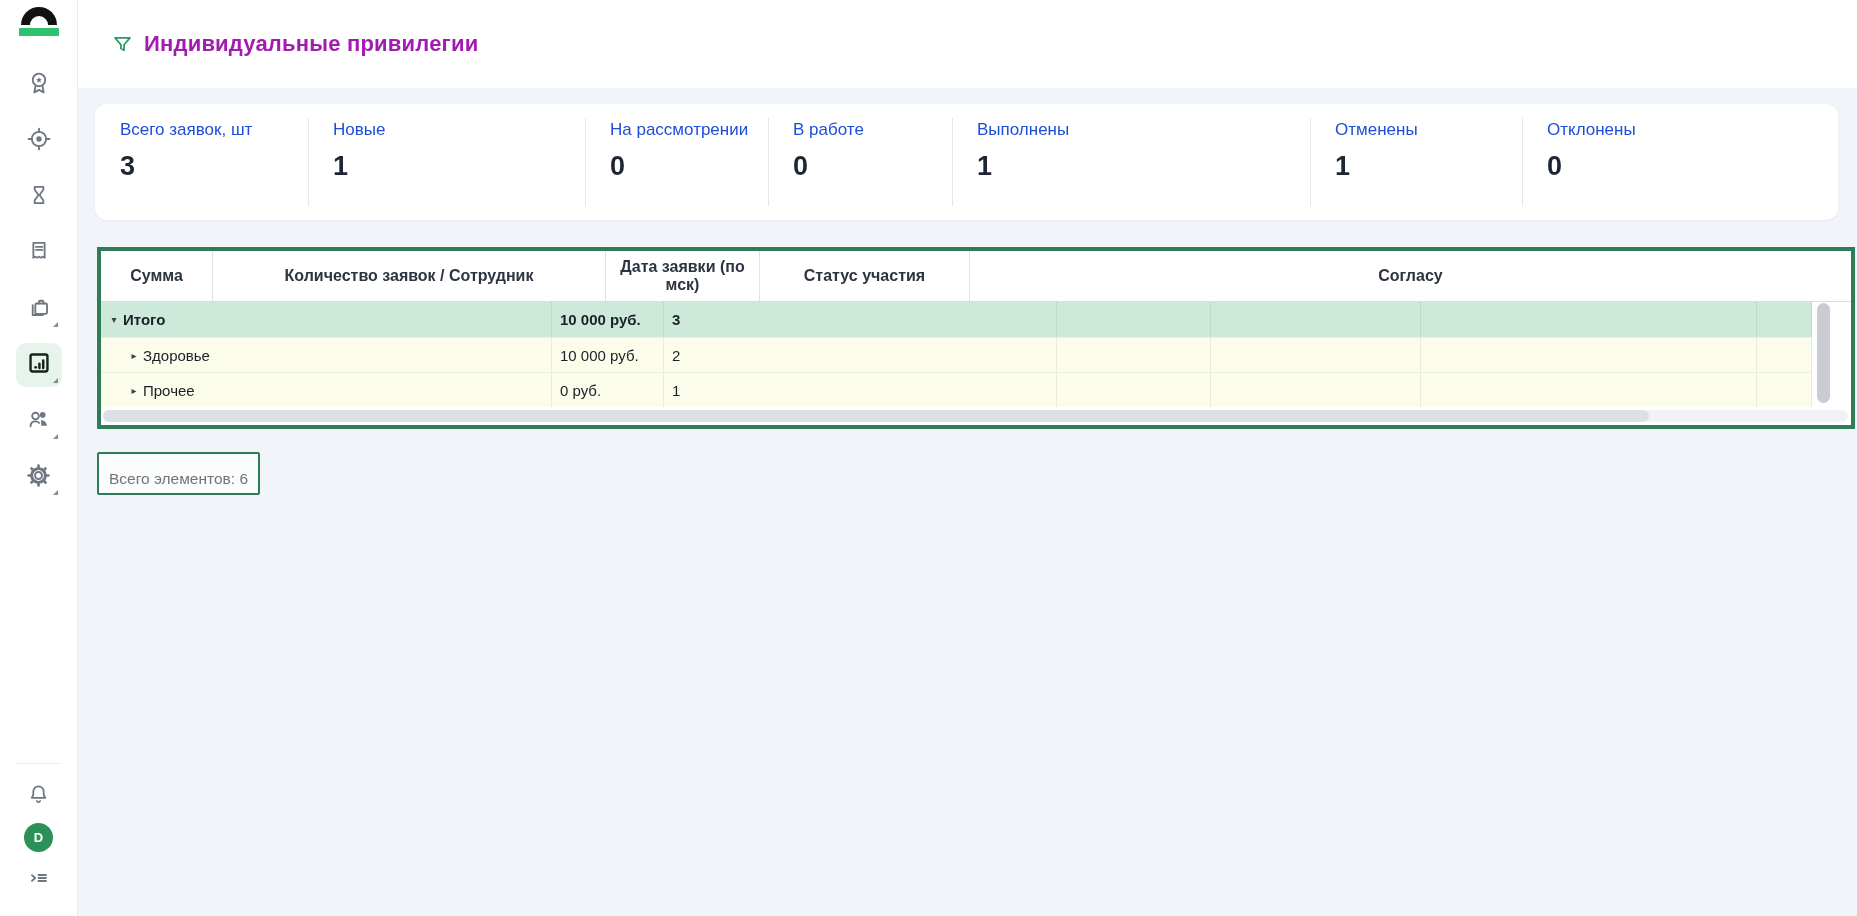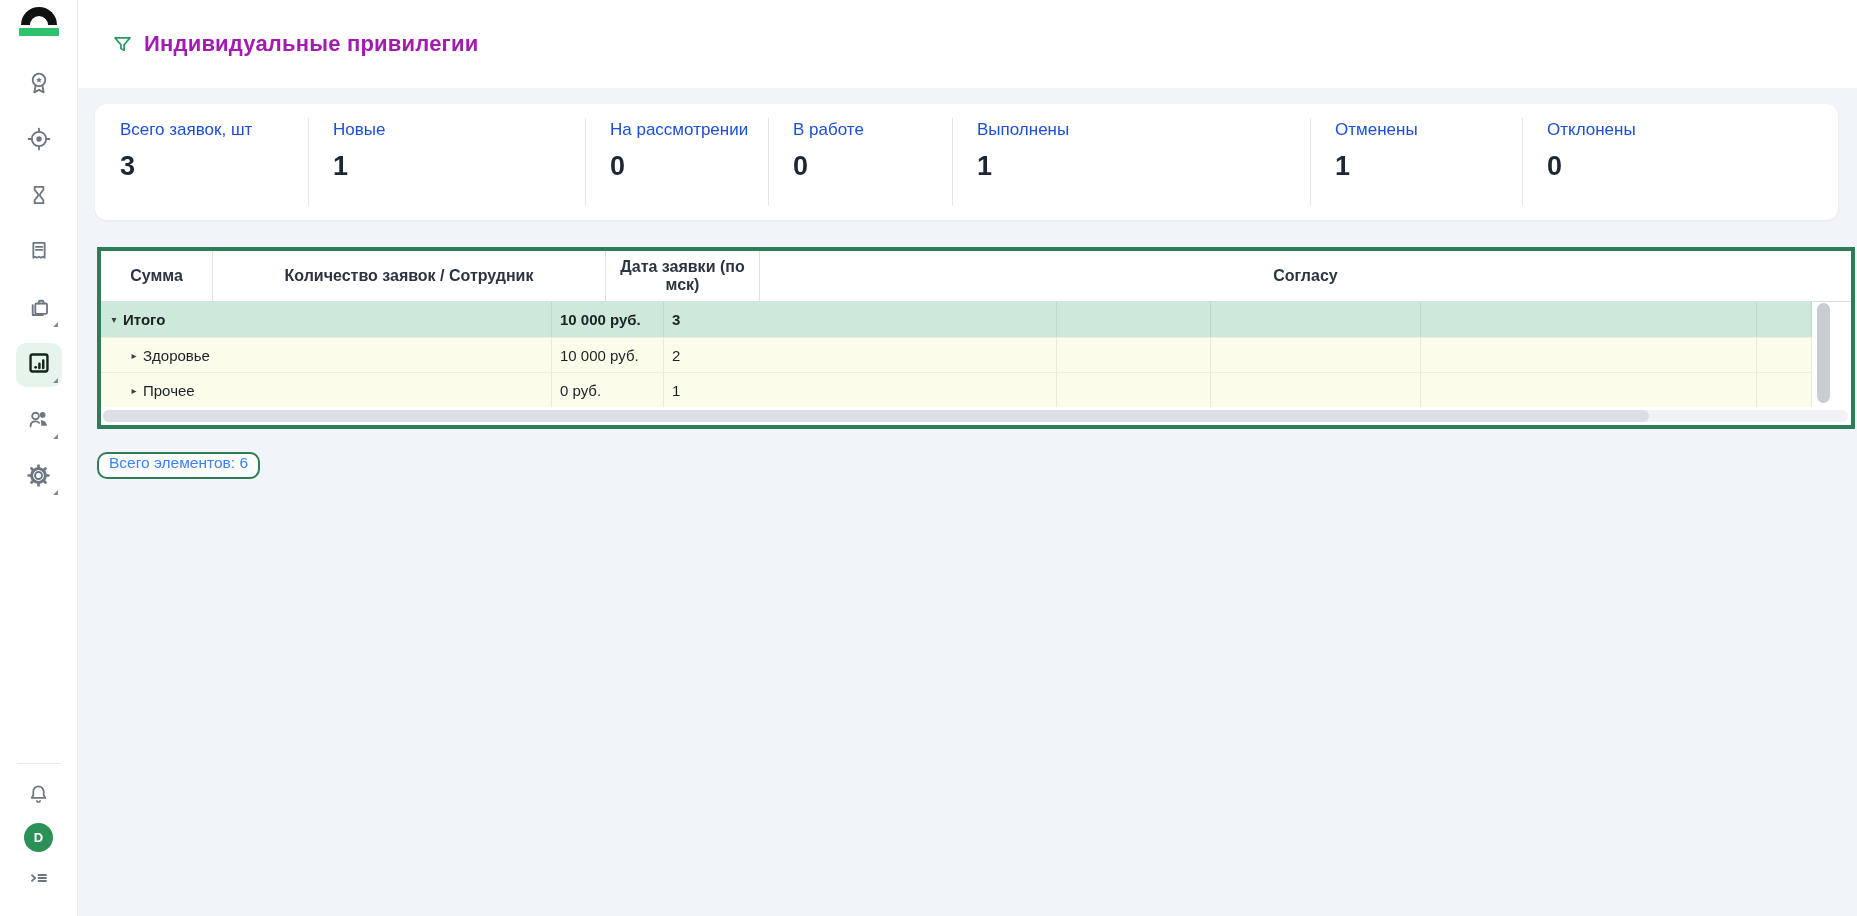--- a/index.html
+++ b/index.html
@@ -96,22 +96,22 @@
   .td .tree-arrow { width:14px; font-size:10px; color:#3a3f46; flex:0 0 auto; text-align:center; margin-right:2px; cursor:pointer; }
   .trow.child .td.c1 { padding-left:26px; }
   .gutter { flex:1; position:relative; background:#fff; }
   .vthumb { position:absolute; left:5px; top:1px; width:13px; height:100px; background:#c9cdd3; border-radius:7px; cursor:pointer; }
   .hscroll-zone { position:relative; width:1750px; height:18px; background:#fff; }
   .htrack { position:absolute; left:2px; right:3px; top:3px; height:12px; background:#f1f2f5; border-radius:6px; }
   .hthumb { position:absolute; left:2px; top:3px; width:1546px; height:12px; background:#dcdfe5; border-radius:6px; cursor:pointer; }
   
   .footer-box {
     position:absolute; left:19px; top:364px; display:inline-block;
-    border:2px solid var(--accent-green,#2e7d57); border-radius:10px; background:#fbfcfd;
-    padding:0 10px 5px 10px; font-size:15.5px; color:#3b82f6;
+    border:2px solid var(--accent-green,#2e7d57); border-radius:2px; background:#fbfcfd;
+    padding:16px 10px 5px 10px; font-size:15.5px; color:#737373;
   }
 </style>
 </head>
 <body>
 
 <div class="sidebar">
   <div class="logo">
     <div class="logo-arc"></div>
     <div class="logo-bar"></div>
   </div>
@@ -265,20 +265,21 @@
 
   <div class="priv-table">
     <div class="thead" id="thead">
 
   <div class="th c2">Сумма</div>
 
   <div class="th c3">Количество заявок / Сотрудник</div>
 
   <div class="th c4">Дата заявки (по мск)</div>
 
+  <div class="th c5">Статус участия</div>
 
 
   <div class="th c7">Согласу</div>
 </div>
     <div class="body-zone">
       <div class="rows-col" id="rows-col">
   <div class="trow total">
     <div class="td c1">
       <span class="tree-arrow">▾</span>
       <span class="row-label">Итого</span>

